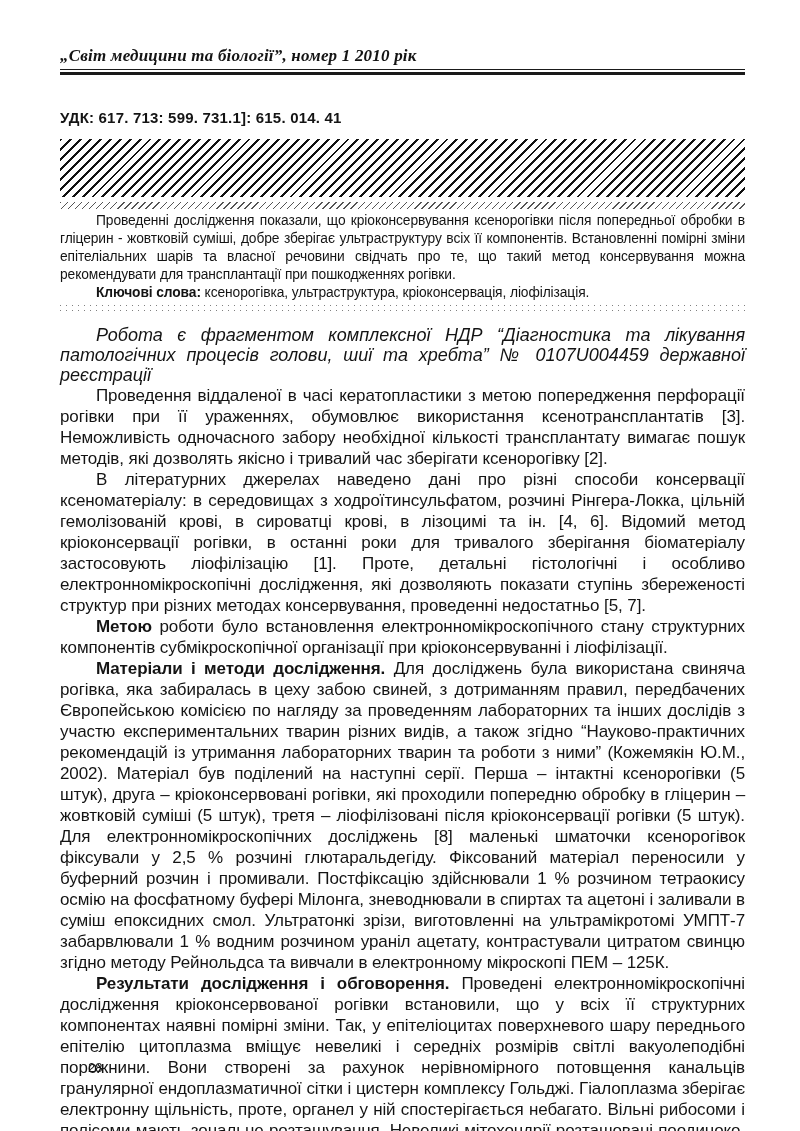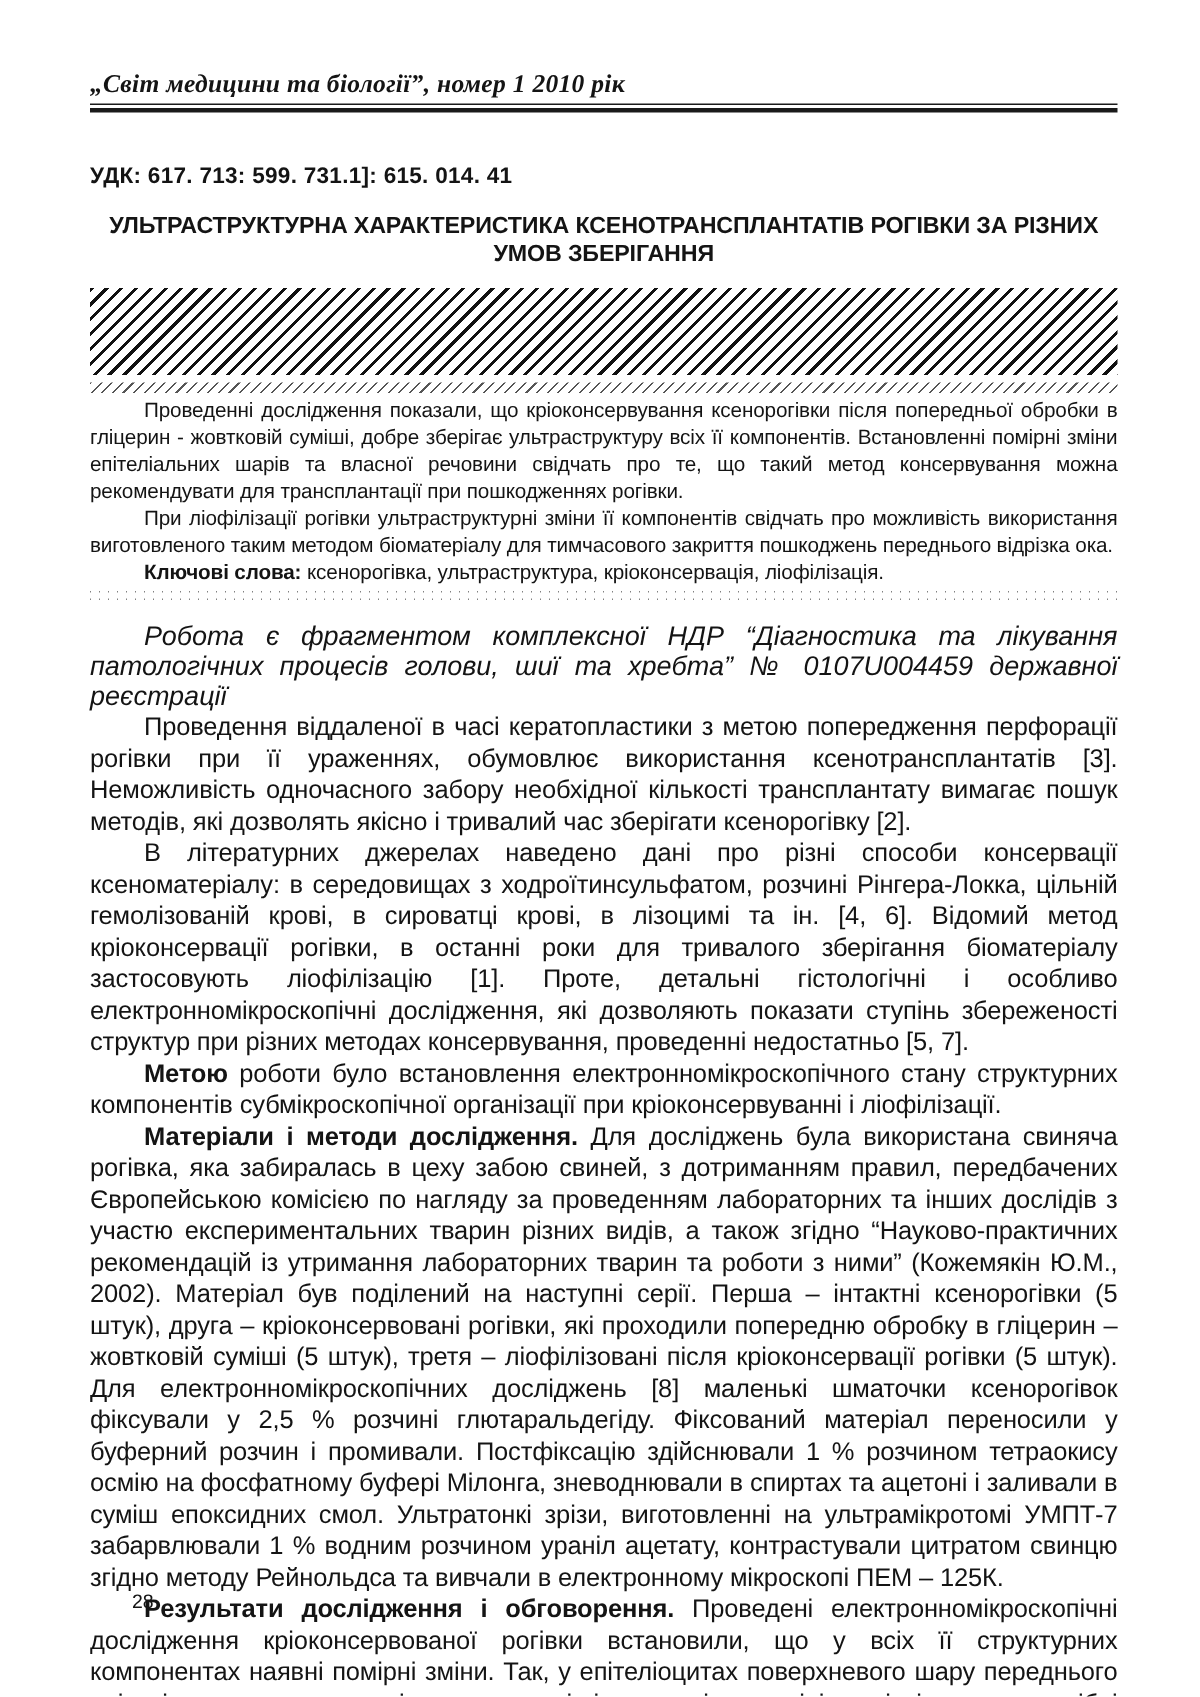--- a/index.html
+++ b/index.html
@@ -38,29 +38,27 @@
 <body>
 
 <div class="page">
 
   <div class="running-head">„Світ медицини та біології”, номер 1 2010 рік</div>
   <div class="rule-thin"></div>
   <div class="rule-thick"></div>
 
   <div class="udc">УДК: 617. 713: 599. 731.1]: 615. 014. 41</div>
 
-  <h1 class="title">УЛЬТРАСТРУКТУРНА ХАРАКТЕРИСТИКА КСЕНОТРАНСПЛАНТАТІВ РОГІВКИ ЗА РІЗНИХ УМОВ ЗБЕРІГАННЯ</h1>
 
   <div class="authors">
   </div>
 
   <div class="abstract">
     <div class="tick-border"></div>
     <p class="ab">Проведенні дослідження показали, що кріоконсервування ксенорогівки після попередньої обробки в гліцерин - жовтковій суміші, добре зберігає ультраструктуру всіх її компонентів. Встановленні помірні зміни епітеліальних шарів та власної речовини свідчать про те, що такий метод консервування можна рекомендувати для трансплантації при пошкодженнях рогівки.</p>
-    <p class="ab">При ліофілізації рогівки ультраструктурні зміни її компонентів свідчать про можливість використання виготовленого таким методом біоматеріалу для тимчасового закриття пошкоджень переднього відрізка ока.</p>
     <p class="ab"><b>Ключові слова:</b><span> ксенорогівка, ультраструктура, кріоконсервація, ліофілізація.</span></p>
     <div class="dot-border"></div>
   </div>
 
   <p class="ndr">Робота є фрагментом комплексної НДР “Діагностика та лікування патологічних процесів голови, шиї та хребта”  № 0107U004459 державної реєстрації</p>
 
   <p class="body-p"><span>Проведення віддаленої в часі кератопластики з метою попередження перфорації рогівки при її ураженнях, обумовлює використання ксенотрансплантатів [3]. Неможливість одночасного забору необхідної кількості трансплантату вимагає пошук методів, які дозволять якісно і тривалий час зберігати ксенорогівку [2].</span></p>
   <p class="body-p"><span>В літературних джерелах наведено дані про різні способи консервації ксеноматеріалу: в середовищах з ходроїтинсульфатом, розчині Рінгера-Локка, цільній гемолізованій крові, в сироватці крові, в лізоцимі та ін. [4, 6]. Відомий метод кріоконсервації рогівки, в останні роки для тривалого зберігання біоматеріалу застосовують ліофілізацію [1]. Проте, детальні гістологічні і особливо електронномікроскопічні дослідження, які дозволяють показати ступінь збереженості структур при різних методах консервування, проведенні недостатньо [5, 7].</span></p>
   <p class="body-p"><b>Метою</b><span> роботи було встановлення електронномікроскопічного стану структурних компонентів субмікроскопічної організації при кріоконсервуванні і ліофілізації.</span></p>
   <p class="body-p"><b>Матеріали і методи дослідження.</b><span> Для досліджень була використана свиняча рогівка, яка забиралась в цеху забою свиней, з дотриманням правил, передбачених Європейською комісією по нагляду за проведенням лабораторних та інших дослідів з участю експериментальних тварин різних видів, а також згідно “Науково-практичних рекомендацій із утримання лабораторних тварин та роботи з ними” (Кожемякін Ю.М., 2002). Матеріал був поділений на наступні серії. Перша – інтактні ксенорогівки (5 штук), друга – кріоконсервовані рогівки, які проходили попередню обробку в гліцерин – жовтковій суміші (5 штук), третя – ліофілізовані після кріоконсервації рогівки (5 штук). Для електронномікроскопічних досліджень [8] маленькі шматочки ксенорогівок фіксували у 2,5 % розчині глютаральдегіду. Фіксований матеріал переносили у буферний розчин і промивали. Постфіксацію здійснювали 1 % розчином тетраокису осмію на фосфатному буфері Мілонга, зневоднювали в спиртах та ацетоні і заливали в суміш епоксидних смол. Ультратонкі зрізи, виготовленні на ультрамікротомі УМПТ-7 забарвлювали 1 % водним розчином ураніл ацетату, контрастували цитратом свинцю згідно методу Рейнольдса та вивчали в електронному мікроскопі ПЕМ – 125К.</span></p>

